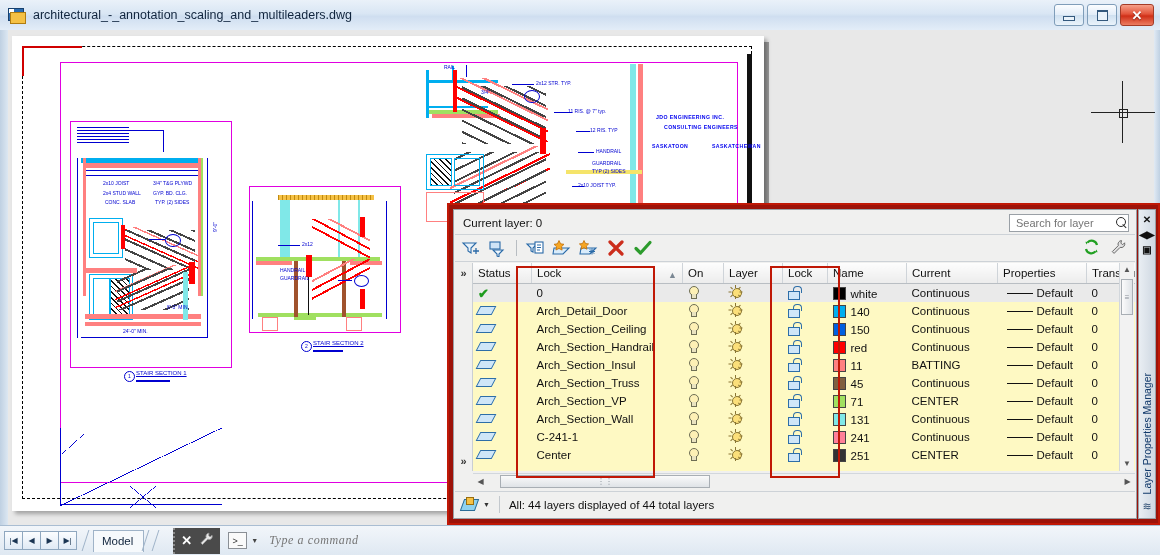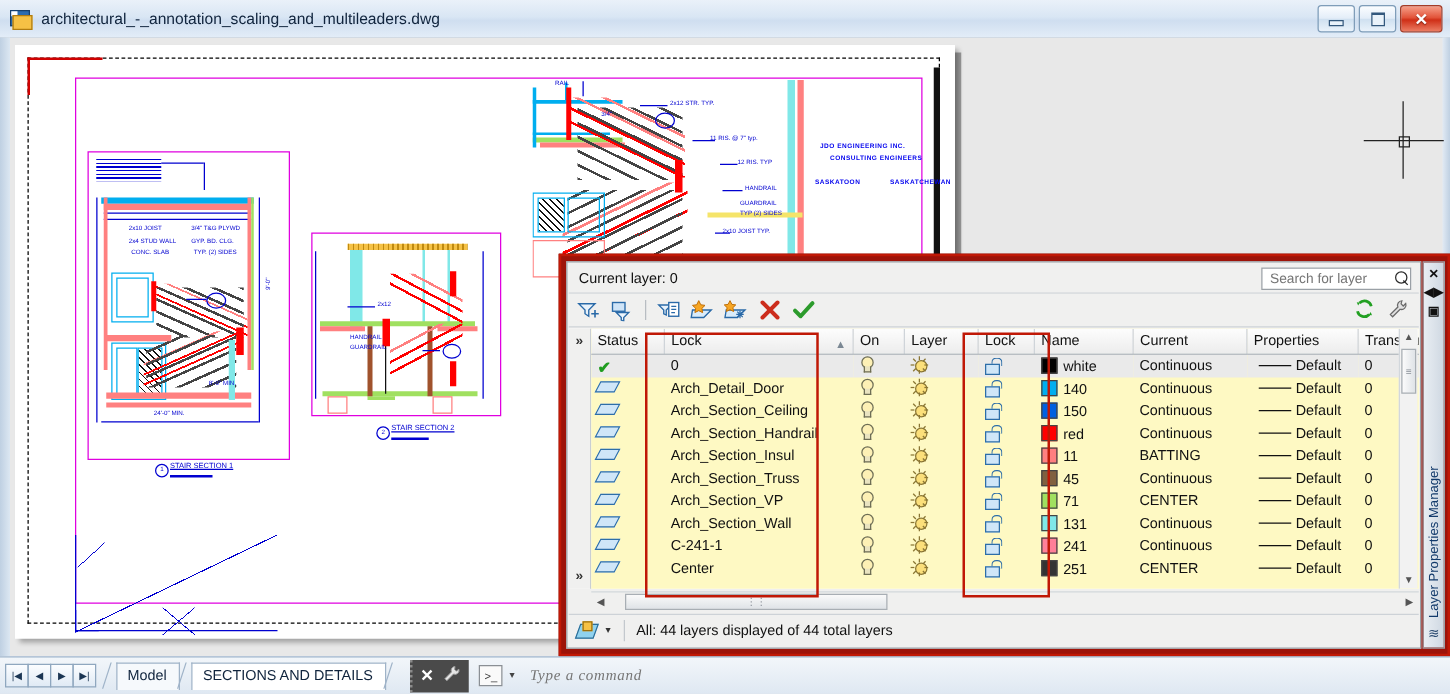--- a/index.html
+++ b/index.html
@@ -731,21 +731,20 @@
     <div class="navbtns">
       <div class="navbtn">|◀</div>
       <div class="navbtn">◀</div>
       <div class="navbtn">▶</div>
       <div class="navbtn">▶|</div>
     </div>
     <div class="tabs">
       <div class="tabslash"></div>
       <div class="tab plain">Model</div>
       <div class="tabslash"></div>
-      <div class="tab sel">SECTIONS AND DETAILS</div>
       <div class="tabslash"></div>
     </div>
     <div class="cmd-tools">
       <span class="cmd-x">✕</span>
       <span class="cmd-wr">
         <svg width="15" height="14" viewBox="0 0 15 14">
           <path d="M10 1.2a3.1 3.1 0 0 0-2.8 4.4l-5.3 5.3 1.6 1.6 5.3-5.3A3.1 3.1 0 0 0 13 3.2l-1.8 1.8-1.5-1.5z" fill="#e6e6e6" stroke="#9a9a9a" stroke-width=".8"></path>
         </svg>
       </span>
     </div>

